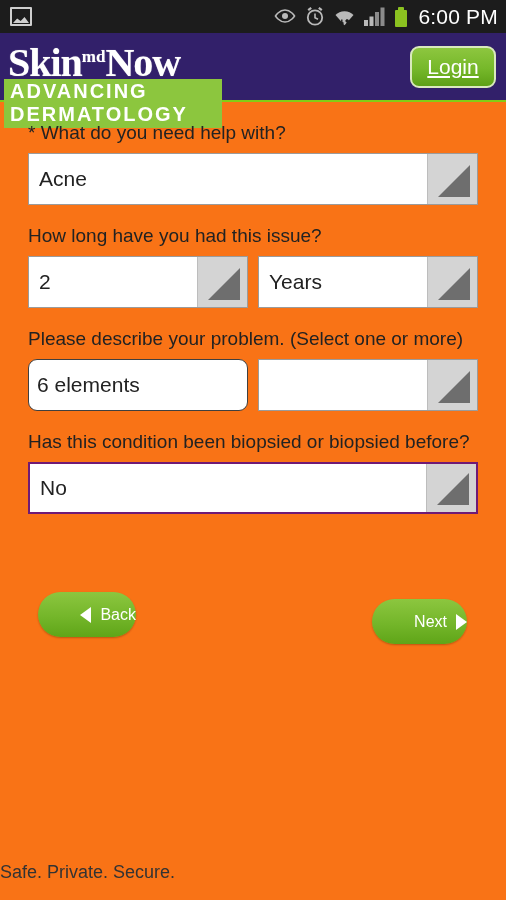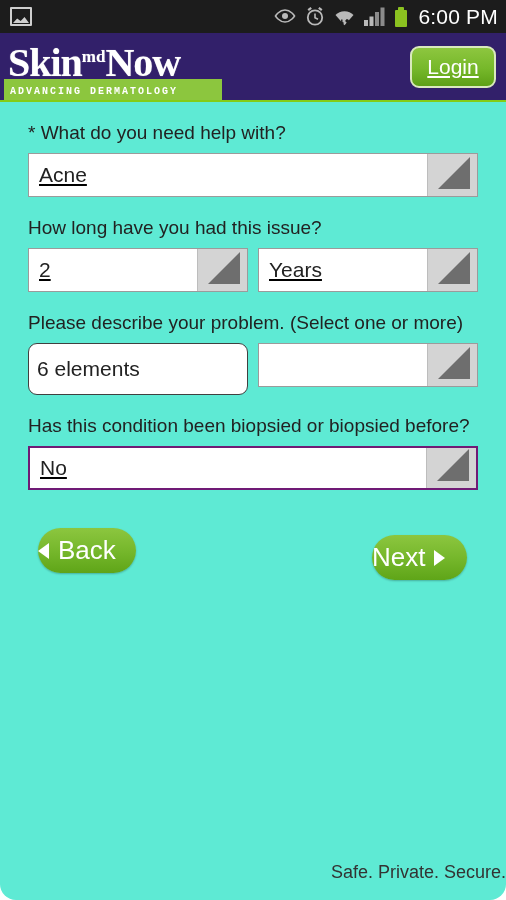--- a/index.html
+++ b/index.html
@@ -2,21 +2,21 @@
 <html><head>
 <meta charset="utf-8">
 <style>
   * { box-sizing: border-box; margin: 0; padding: 0; }
   html, body {
     width: 506px; height: 900px;
     font-family: "Liberation Sans", sans-serif;
     background: #ffffff;
     overflow: hidden;
   }
-  #app { position: relative; width: 506px; height: 900px; background:#5eead4;border-radius:16px; }
+  #app { position: relative; width: 506px; height: 900px; background:#f97316; }
 
   
   .statusbar {
     position: absolute; left:0; top:0; width:506px; height:33px;
     background:#1c1c1c;
     display:flex; align-items:center;
   }
   .sb-left { display:flex; align-items:center; padding-left:10px; }
   .sb-right { margin-left:auto; display:flex; align-items:center; gap:9px; padding-right:8px; }
   .pic-icon {
@@ -49,22 +49,22 @@
     font-size:40px; line-height:42px; font-weight:bold; color:#ffffff;
     letter-spacing:-1px; padding-left:4px;
     text-shadow: 0 0 1px rgba(255,255,255,.5);
   }
   .logo-word sup { font-size:17px; vertical-align:super; letter-spacing:0; }
   .logo-bar {
     background:#8cc63e; width:218px; margin-top:-5px;
     padding:1px 0 2px 6px;
   }
   .logo-bar span {
-    font-family:Liberation Mono, monospace;
-    font-size:10px; font-weight:bold; color:#ffffff; letter-spacing:2.0px;
+    font-family:Liberation Sans, sans-serif;
+    font-size:20px; font-weight:bold; color:#ffffff; letter-spacing:2.0px;
   }
   .login-btn {
     position:absolute; right:10px; top:13px;
     width:86px; height:42px; border-radius:9px;
     background: linear-gradient(180deg, #8dc63f 0%, #76b82a 55%, #5da016 100%);
     border:2px solid #d9e9bd;
     color:#ffffff; font-size:21px;
     display:flex; align-items:center; justify-content:center;
     cursor:pointer;
     text-decoration:underline;
@@ -72,25 +72,24 @@
 
   
   .form { position:absolute; left:0; top:102px; width:506px; }
   .question {
     font-size:19px; color:#222222; line-height:26px;
     padding:0 28px; margin-top:18px; margin-bottom:7px;
   }
   .row { display:flex; padding:0 28px; gap:10px; }
 
   .select {
-    position:relative; height:44px; background:#ffffff;
+    position:relative; height:52px; background:#ffffff;
     border:1px solid #9b9b9b;
     display:flex; align-items:center;
     cursor:pointer;
-    text-decoration:underline;
   }
   .select.focused { border:2px solid #701a75; }
   .select .val {
     font-size:21px; color:#222; padding-left:10px;
     white-space:nowrap; overflow:hidden; text-overflow:ellipsis;
   }
   .arrow-box {
     position:absolute; right:0; top:0; bottom:0; width:50px;
     background:#d4d4d4;
     border-left:1px solid #bdbdbd;
@@ -108,33 +107,34 @@
 
   .w-full { width:450px; }
   .w-half { width:220px; }
 
   
   .nav { position:relative; height:80px; margin-top:30px; }
   .pill {
     position:absolute;
     background: linear-gradient(180deg, #8cc63f 0%, #74b62a 55%, #5fa518 100%);
     border-radius:24px;
-    color:#ffffff; font-size:26px;
-    display:flex; align-items:center; justify-content:flex-start; gap:9px;
+    color:#ffffff; font-size:16px;
+    display:flex; align-items:center; justify-content:flex-end; gap:9px;
     cursor:pointer;
     box-shadow: 0 1px 2px rgba(0,0,0,0.25);
+    margin-top: 40px;
   }
   .btn-back { left:38px; top:8px; width:98px; height:45px; }
   .btn-next { left:372px; top:15px; width:95px; height:45px; }
   .tri-l { width:0;height:0; border-top:8px solid transparent; border-bottom:8px solid transparent; border-right:11px solid #ffffff; }
   .tri-r { width:0;height:0; border-top:8px solid transparent; border-bottom:8px solid transparent; border-left:11px solid #ffffff; }
 
   
   .footer {
-    position:absolute; left:0; bottom:17px; width:506px; text-align:right;
+    position:absolute; left:0; bottom:17px; width:506px; text-align:left;
     font-size:18px; color:#333333;
   }
 </style>
 </head>
 <body>
 
 <div id="app">
 
   <div class="statusbar">
     <div class="sb-left">

